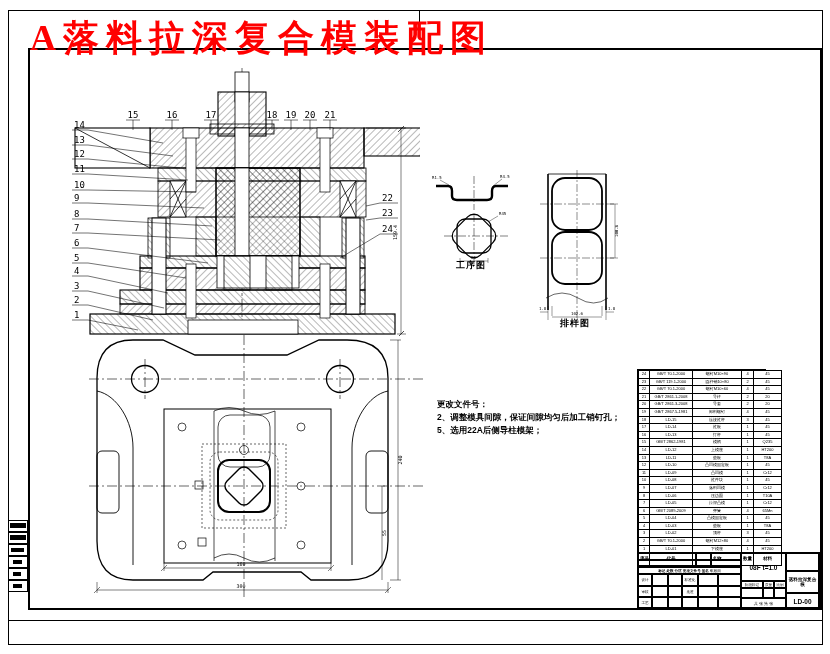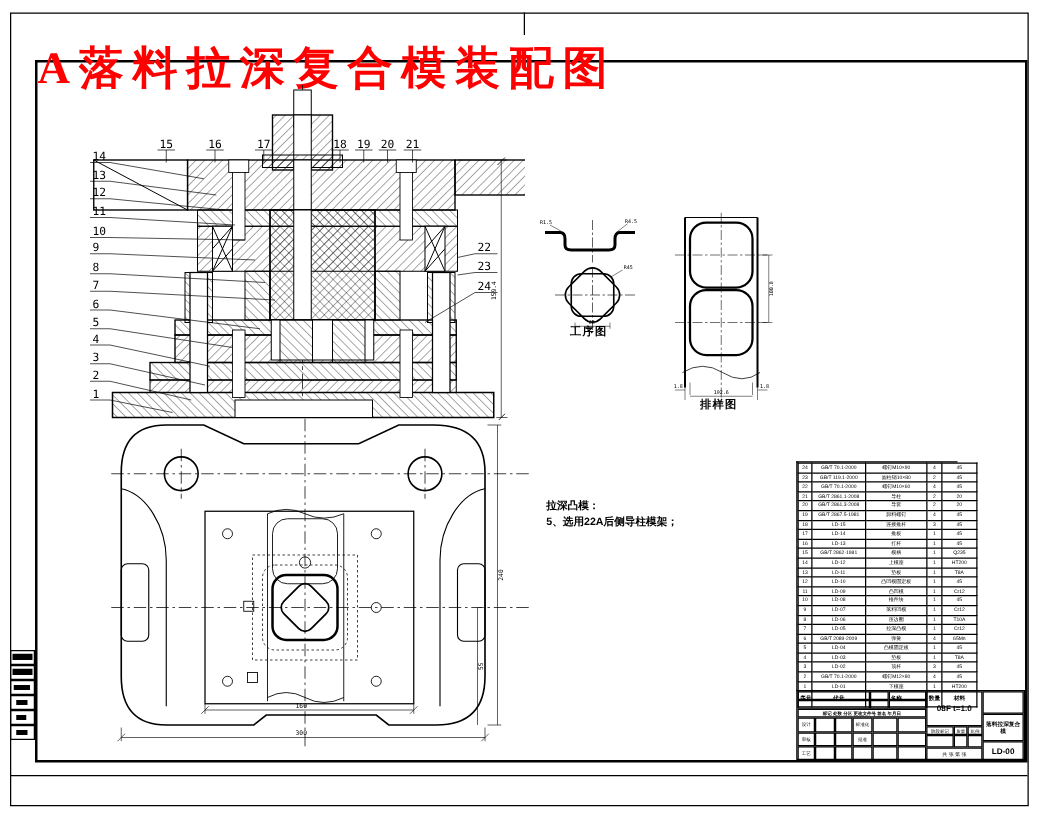--- a/index.html
+++ b/index.html
@@ -1,21 +1,21 @@
 <!DOCTYPE html>
 <html><head>
 <meta charset="utf-8">
 <style>
   html,body{margin:0;padding:0;background:#fff;}
   #page{position:relative;width:830px;height:654px;background:#fff;overflow:hidden;
         font-family:"Liberation Sans",sans-serif;color:#000;}
   .abs{position:absolute;}
   .frame{border:1px solid #000;}
   #inner-frame{border:2px solid #000;}
-  #red-title{left:30px;top:36px;font-family:"Liberation Serif",serif;font-weight:bold;
+  #red-title{left:30px;top:20px;font-family:"Liberation Serif",serif;font-weight:bold;
              font-size:36px;letter-spacing:7px;color:#f00;white-space:nowrap;line-height:1;}
   
   #techreq{left:437px;top:398px;width:210px;font-size:8.5px;font-weight:bold;line-height:13px;}
   
   #parts{left:637px;top:369px;width:128px;height:183px;border-left:1px solid #000;border-top:1px solid #000;}
   #parts table{border-collapse:collapse;table-layout:fixed;width:128px;}
   #parts td{border:0.5px solid #000;font-size:4px;line-height:6.6px;height:6.6px;overflow:hidden;
             white-space:nowrap;padding:0 1px;text-align:center;}
   #parts tr.hdr td{font-size:4.6px;font-weight:bold;height:12px;line-height:12px;}
   
@@ -322,21 +322,22 @@
         <line x1="68" y1="142" x2="76" y2="142" stroke-width="0.4"></line>
     </g>
     <text class="dimxs" transform="rotate(-90 80 61)" x="80" y="61" text-anchor="middle">100.8</text>
     <text class="dimxs" x="39" y="145" text-anchor="middle">102.6</text>
     <text class="dimxs" x="1" y="140">1.8</text>
     <text class="dimxs" x="70" y="140">1.8</text>
   </svg>
   <div class="abs viewlabel" style="left:560px;top:317px;">排样图</div>
 
   <div class="abs" id="techreq">
-    <div>拉深凸模：</div>
+    <div>更改文件号：</div>
+    <div>2、调整模具间隙，保证间隙均匀后加工销钉孔；</div>
     <div>5、选用22A后侧导柱模架；</div>
   </div>
 
   <div class="abs" id="parts">
     <table>
       <tbody>
           <tr>
             <td style="width: 8px;">24</td>
             <td style="width: 40px;">GB/T 70.1-2000</td>
             <td style="width: 46px;">螺钉M10×90</td>

